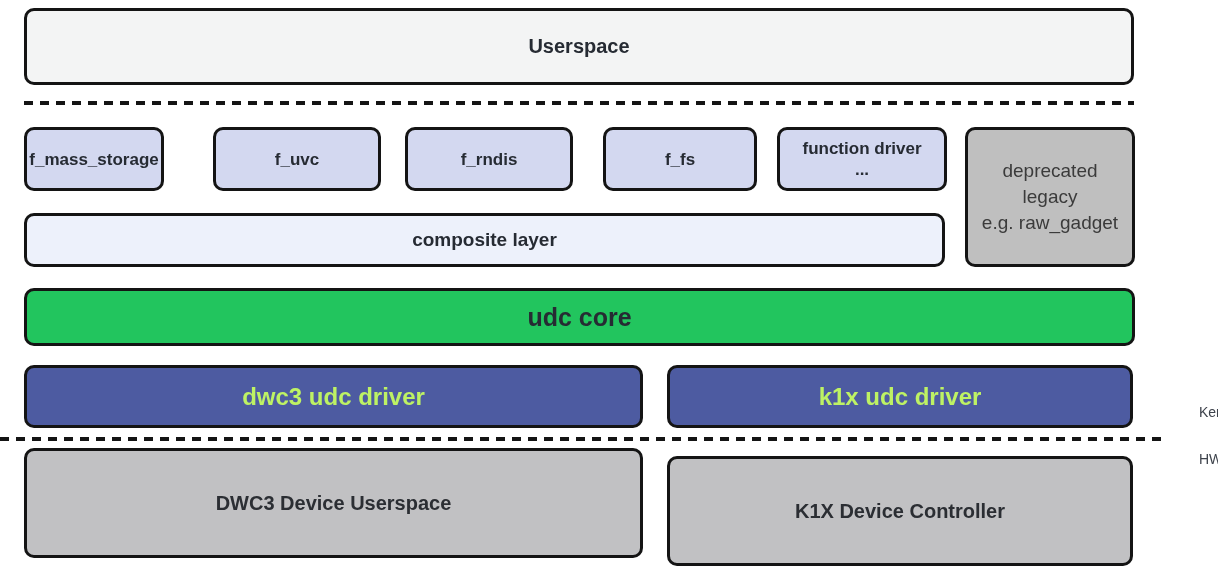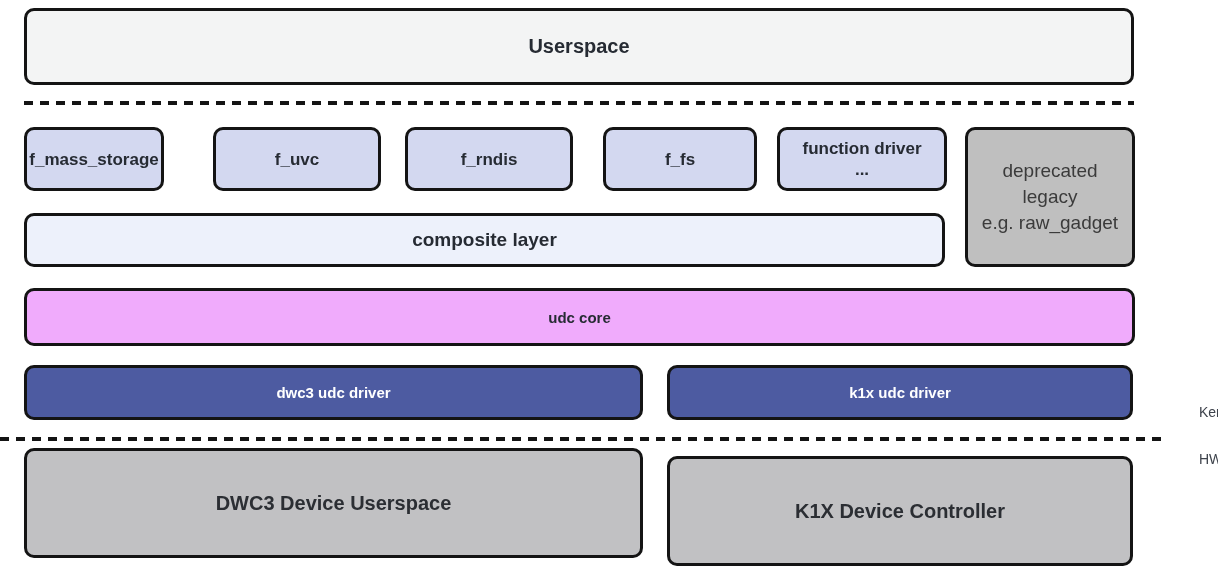--- a/index.html
+++ b/index.html
@@ -59,28 +59,28 @@
     line-height: 26px;
     flex-direction: column;
   }
   .composite {
     left: 24px; top: 213px; width: 921px; height: 54px;
     background: #edf1fb;
     font-size: 19px;
   }
   .udc-core {
     left: 24px; top: 288px; width: 1111px; height: 58px;
-    background: #f0abfc;
-    font-size: 15px;
+    background: #22c55e;
+    font-size: 25px;
   }
   .driver {
-    top: 365px; height: 55px;
+    top: 365px; height: 63px;
     background: #4d5ba1;
-    color: #ffffff;
-    font-size: 15px;
+    color: #bef264;
+    font-size: 24px;
   }
   .drv-dwc3 { left: 24px;  width: 619px; }
   .drv-k1x  { left: 667px; width: 466px; }
   .controller {
     top: 448px; height: 110px;
     background: #c1c1c3;
     font-size: 20px;
     color: #2b2e33;
   }
   .ctl-dwc3 { left: 24px;  width: 619px; }

